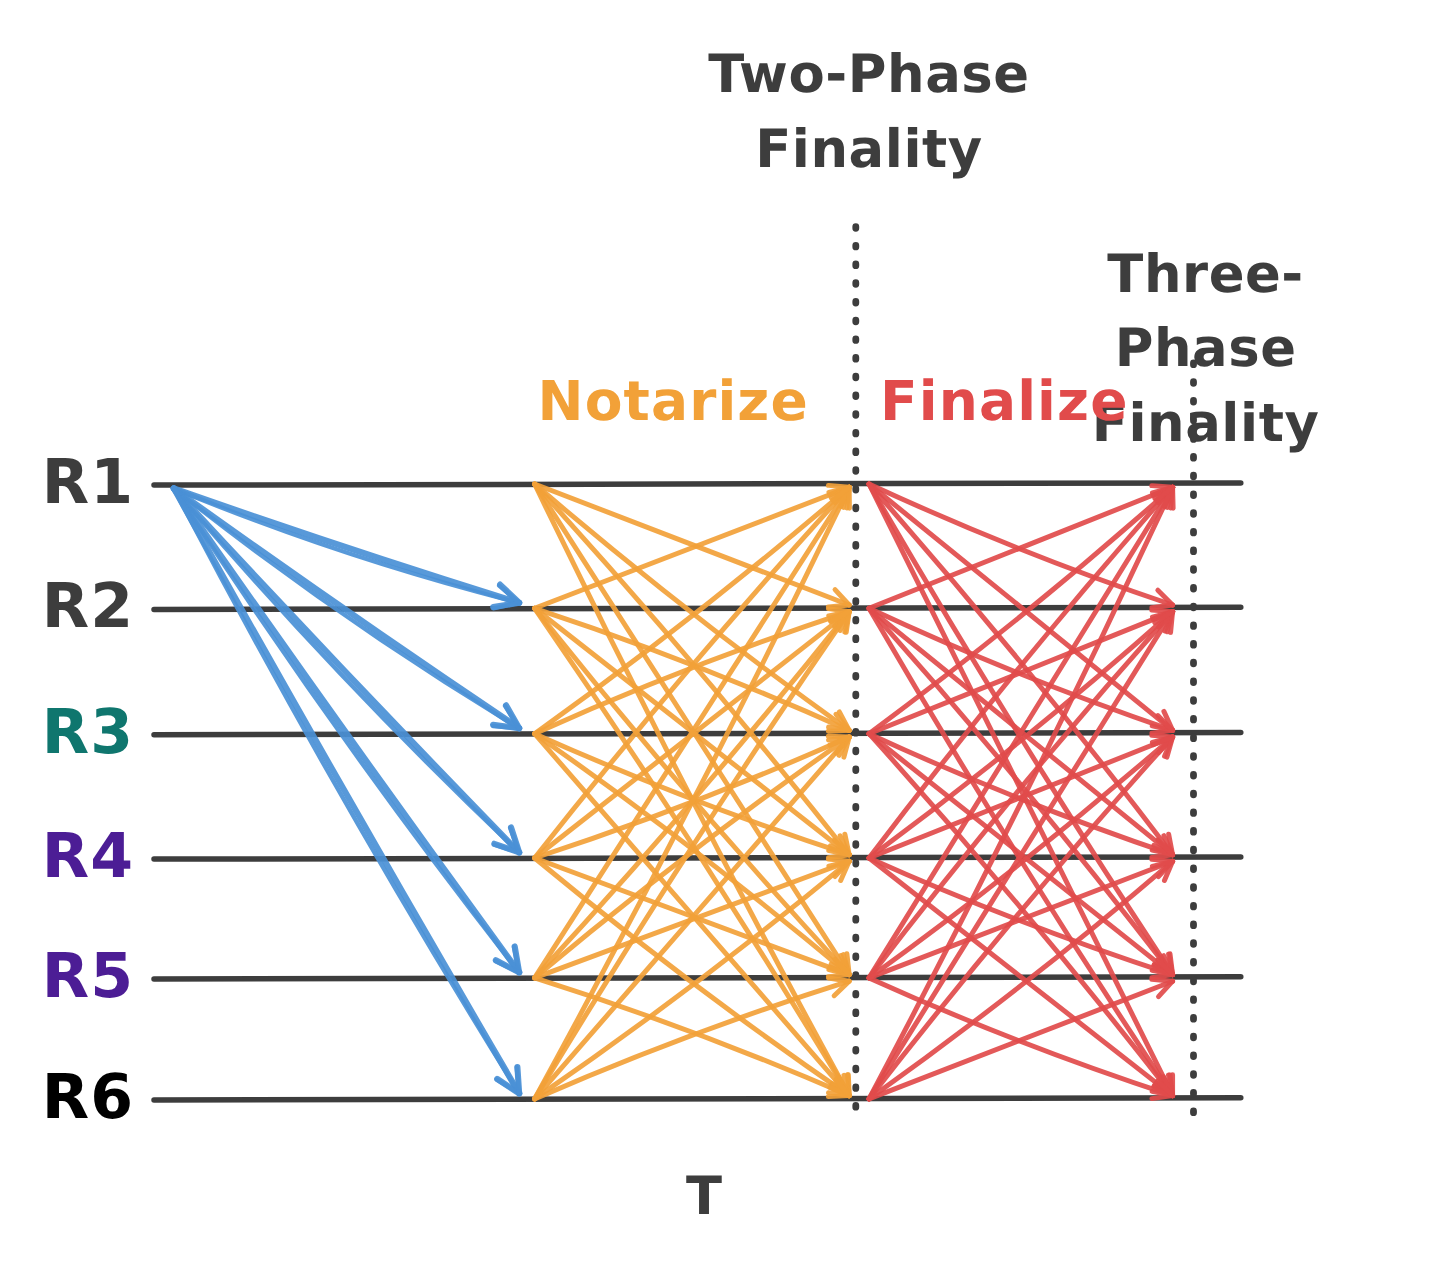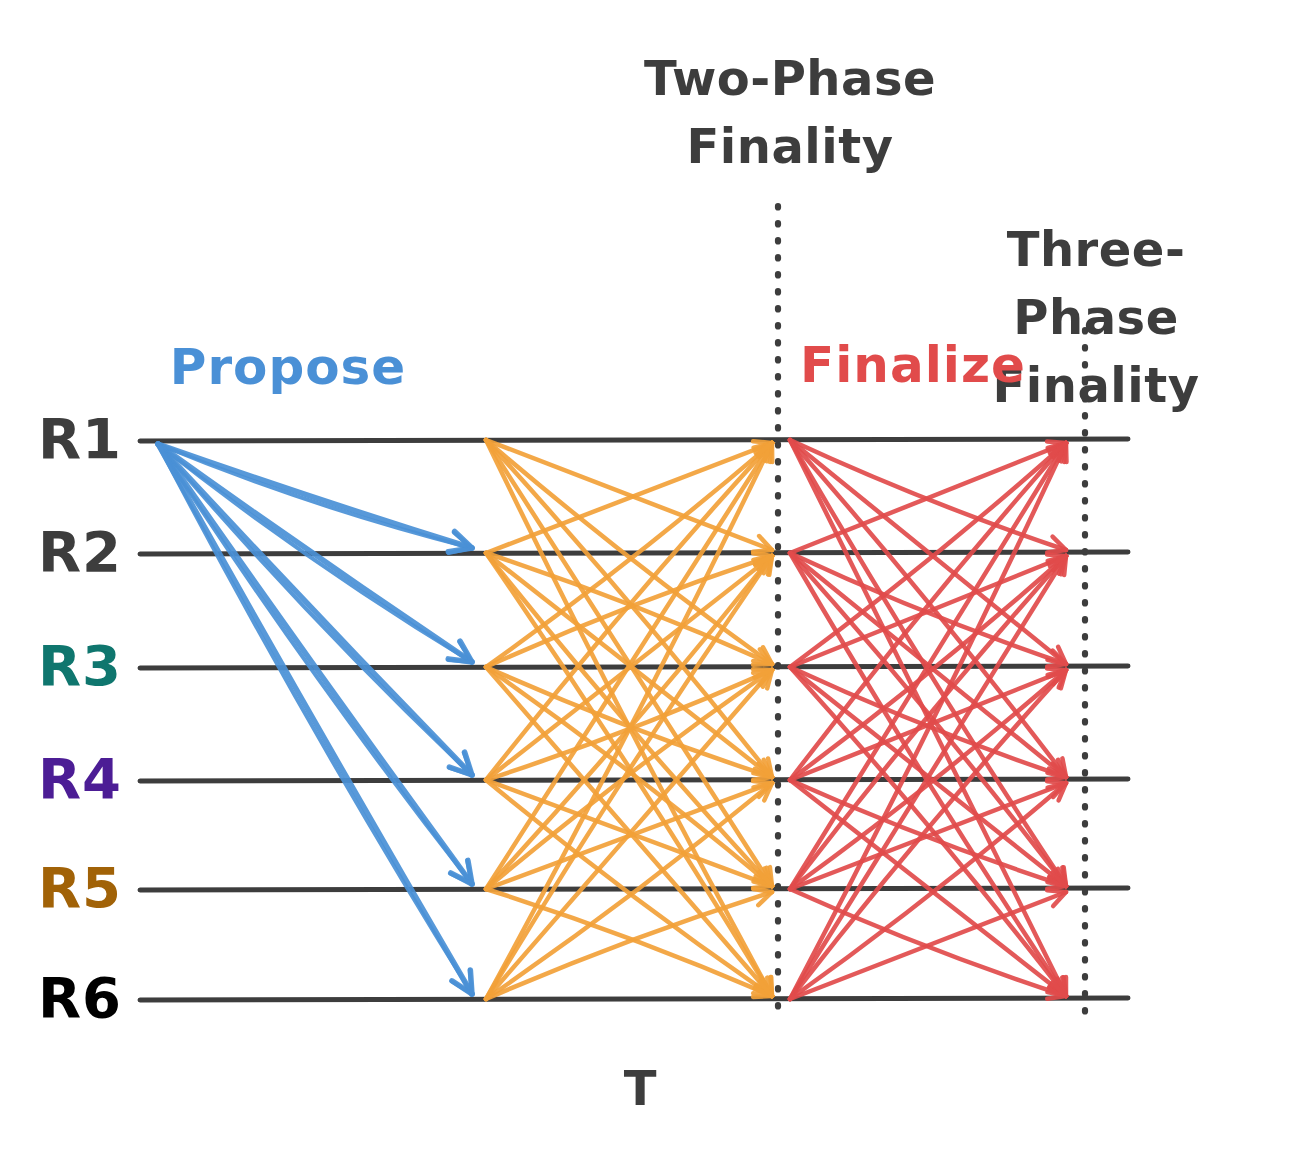--- a/index.html
+++ b/index.html
@@ -23,21 +23,21 @@
   .marker-label {
     position: absolute;
     transform: translateX(-50%);
     text-align: center;
     font-size: 48px;
     font-weight: bold;
     white-space: pre-line;
     line-height: 1.42;
     letter-spacing: 0.5px;
   }
-  #marker-0 { left: 790px; top: 34px; margin-top: 10px; }
+  #marker-0 { left: 790px; top: 34px; }
   #marker-1 { left: 1096px; top: 176px; margin-top: 39px; }
   .phase-label {
     position: absolute;
     transform: translateX(-50%);
     font-size: 50px;
     font-weight: bold;
     letter-spacing: 1px;
   }
   #phase-0 { left: 288px; top: 338px; }
   #phase-1 { left: 612px; top: 336px; }
@@ -282,28 +282,28 @@
       <path d="M1066 892 L1053.175142472725 906.0186671764862" stroke="#e14b4b" stroke-width="4.5" stroke-linecap="round" fill="none" opacity="0.92"></path>
       <path d="M1066 892 L1047.077168487533 890.2893137193558" stroke="#e14b4b" stroke-width="4.5" stroke-linecap="round" fill="none" opacity="0.92"></path>
     </svg>
 
   <div class="marker-label" id="marker-0" style="color: rgb(61, 61, 61);">Two-Phase
 Finality</div>
 
   <div class="marker-label" id="marker-1" style="color: rgb(61, 61, 61);">Three-Phase
 Finality</div>
 
-  <div class="phase-label" id="phase-0" style="color: rgb(74, 144, 214);">Propose</div>
-
+
+  <div class="phase-label" id="phase-1" style="color: rgb(242, 161, 56);">Notarize</div>
 
   <div class="phase-label" id="phase-2" style="color: rgb(225, 75, 75);">Finalize</div>
 
   <div class="axis-label" id="t-label" style="color: rgb(61, 61, 61);">T</div>
 
   <div id="replica-labels">
       <div class="replica-label" style="top: 440px; color: rgb(61, 61, 61);">R1</div>
       <div class="replica-label" style="top: 553px; color: rgb(61, 61, 61); text-align: right;">R2</div>
       <div class="replica-label" style="top: 667px; color: #0f766e;">R3</div>
       <div class="replica-label" style="top: 780px; color: #4c1d95;">R4</div>
-      <div class="replica-label" style="top: 889px; color: #a16207;">R5</div>
+      <div class="replica-label" style="top: 889px; color: #4c1d95;">R5</div>
       <div class="replica-label" style="top: 999px; color: #000000;">R6</div>
     </div>
 </div>
 
 </body></html>

